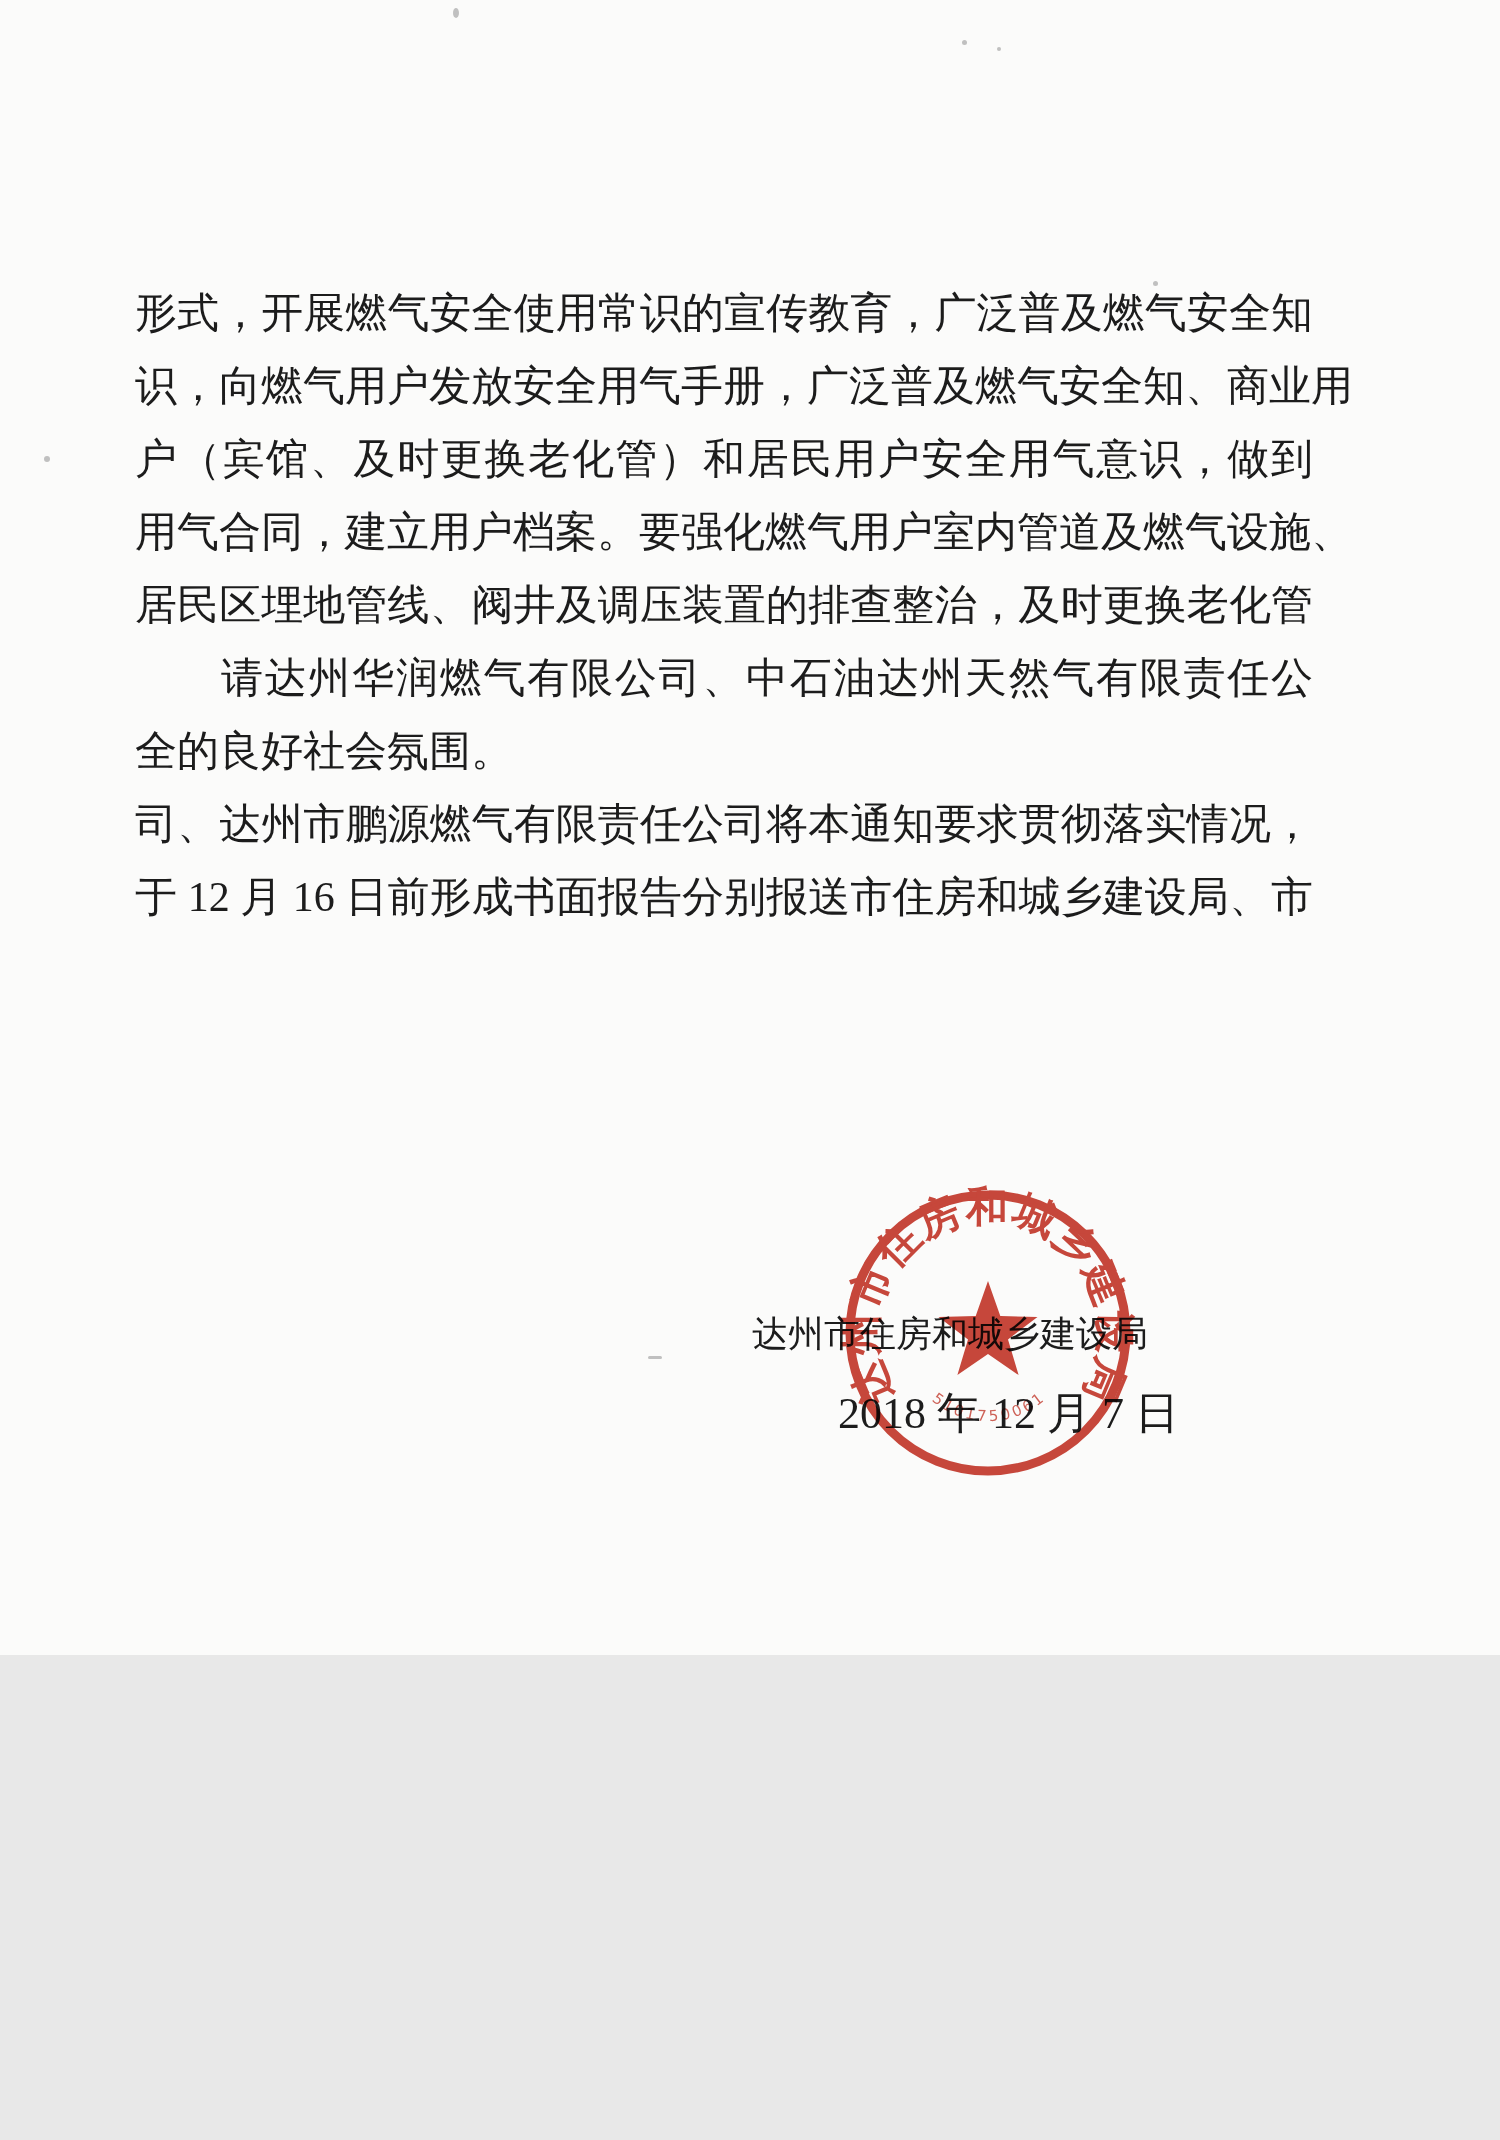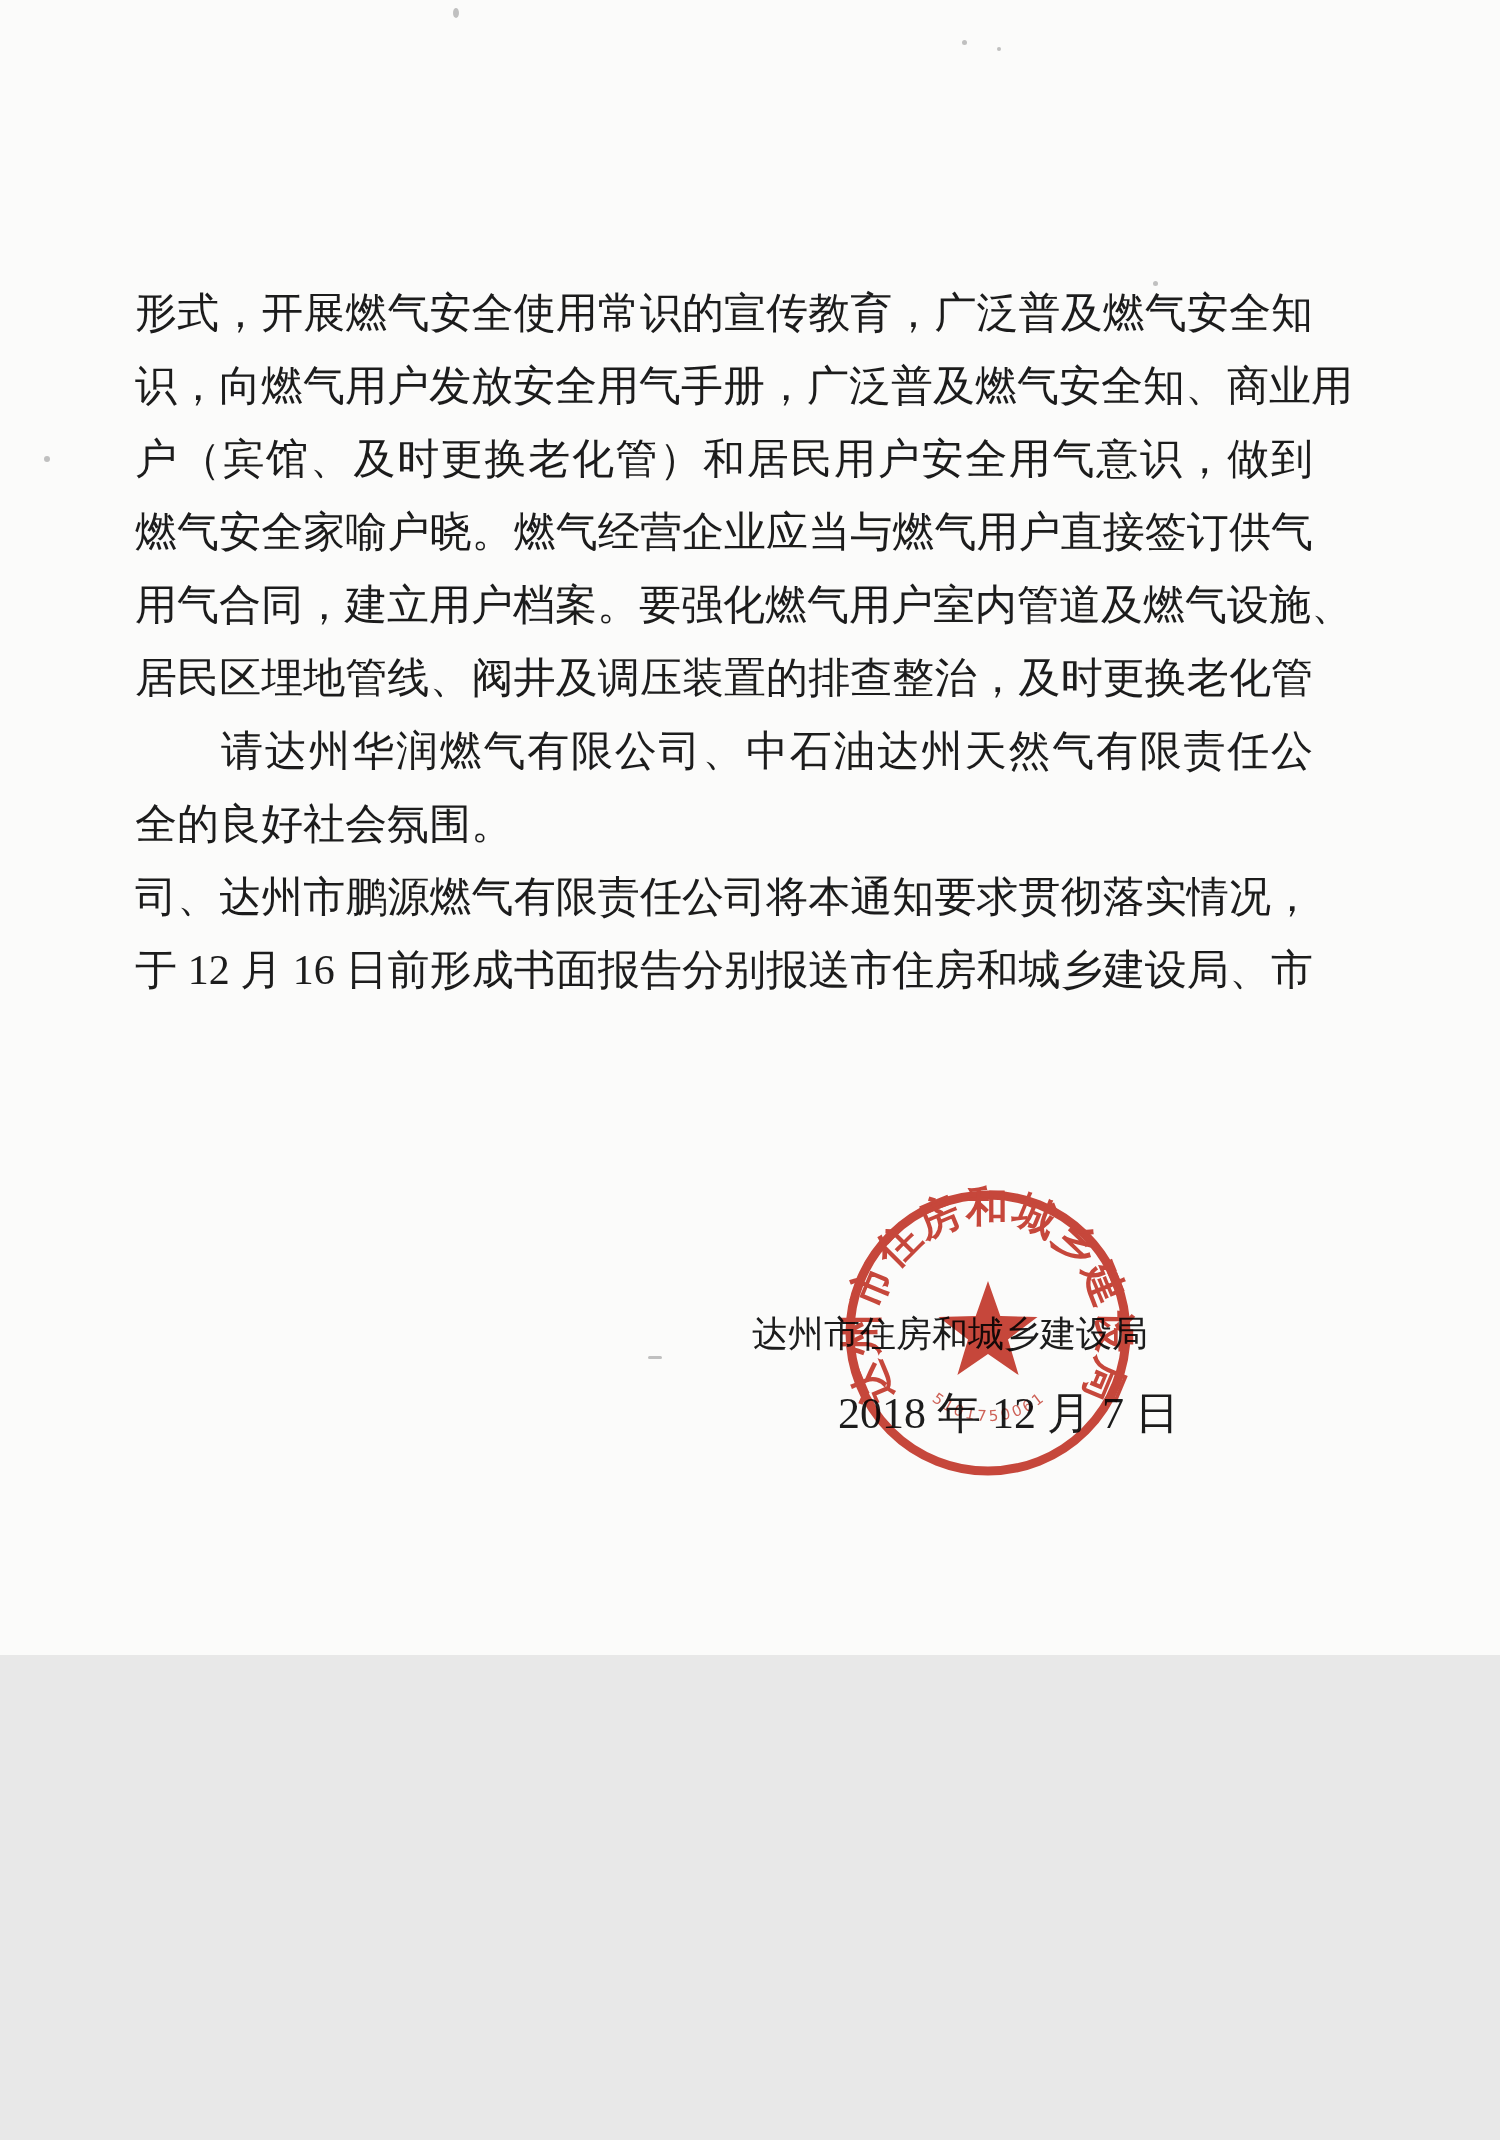--- a/index.html
+++ b/index.html
@@ -91,21 +91,20 @@
 </style>
 </head>
 <body>
 
 <div class="page">
 
   <div class="body-text">
     <div class="line">形式，开展燃气安全使用常识的宣传教育，广泛普及燃气安全知</div>
     <div class="line">识，向燃气用户发放安全用气手册，广泛普及燃气安全知、商业用</div>
     <div class="line">户（宾馆、及时更换老化管）和居民用户安全用气意识，做到</div>
-    <div class="line">燃气安全家喻户晓。燃气经营企业应当与燃气用户直接签订供气</div>
     <div class="line">用气合同，建立用户档案。要强化燃气用户室内管道及燃气设施、</div>
     <div class="line">居民区埋地管线、阀井及调压装置的排查整治，及时更换老化管</div>
     <div class="line indent">请达州华润燃气有限公司、中石油达州天然气有限责任公</div>
     <div class="line para-end">全的良好社会氛围。</div>
     <div class="line">司、达州市鹏源燃气有限责任公司将本通知要求贯彻落实情况，</div>
     <div class="line">于 12 月 16 日前形成书面报告分别报送市住房和城乡建设局、市</div>
   </div>
 
   <div class="sig-agency">达州市住房和城乡建设局</div>
 

